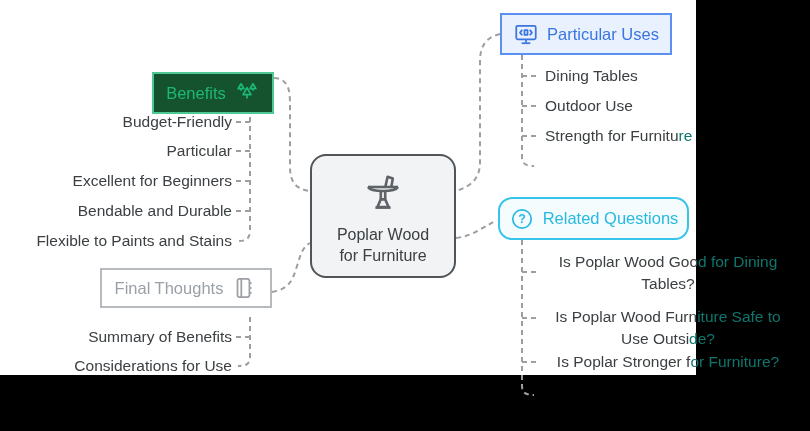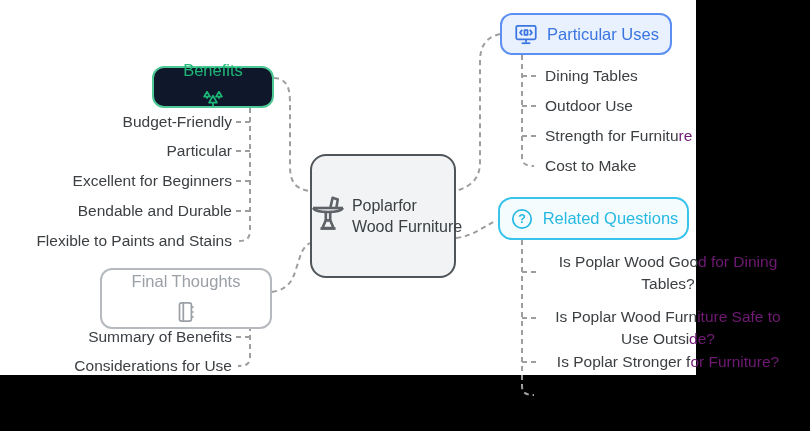--- a/index.html
+++ b/index.html
@@ -7,44 +7,44 @@
   #canvas{position:relative;width:810px;height:431px;overflow:hidden;background:#fff;}
 
   
   .black-rect{position:absolute;background:#000;z-index:1;}
   #black-right{left:696px;top:0;width:114px;height:431px;}
   #black-bottom{left:0;top:375px;width:810px;height:56px;}
 
   #connectors{position:absolute;left:0;top:0;z-index:2;pointer-events:none;}
 
   .node{position:absolute;z-index:3;display:flex;align-items:center;justify-content:center;
-        gap:8px;border-radius:12px;border:2px solid #999;background:#fff;
+        gap:8px;border-radius:0;border:2px solid #999;background:#fff;
         font-size:16.5px;box-sizing:border-box;}
   .node .icon{display:flex;align-items:center;}
 
-  #benefits-node{left:152px;top:66px;width:122px;height:42px;
-    border-color:#4ec996;background:#0f172a;color:#1db877;flex-direction:column;}
-  #final-thoughts-node{left:100px;top:268px;width:172px;height:61px;
-    border-color:#b6babf;background:#ffffff;color:#9aa0a6;flex-direction:column;}
+  #benefits-node{left:152px;top:72px;width:122px;height:42px;
+    border-color:#4ec996;background:#14532d;color:#1db877;}
+  #final-thoughts-node{left:100px;top:268px;width:172px;height:40px;
+    border-color:#b6babf;background:#ffffff;color:#9aa0a6;}
   #particular-uses-node{left:500px;top:13px;width:172px;height:42px;
     border-color:#5b8ff2;background:#e8f1fd;color:#3a75e0;}
   #related-questions-node{left:498px;top:197px;width:191px;height:43px;
     border-color:#38c3eb;background:#f5fcfe;color:#27b9e2;border-radius:14px;}
 
   #center-node{position:absolute;left:310px;top:154px;width:146px;height:124px;z-index:3;
     border:2px solid #50555a;border-radius:16px;background:#f1f3f4;
-    display:flex;align-items:center;justify-content:center;
+    display:flex;flex-direction:column;align-items:center;justify-content:center;
     color:#3c4043;font-size:16px;line-height:21px;box-sizing:border-box;}
   #center-node .icon{margin-bottom:4px;}
 
   .item{position:absolute;z-index:3;font-size:15.5px;line-height:22px;color:#3c4043;white-space:nowrap;}
   .left-item{left:0;width:232px;text-align:right;}
   .right-item{left:545px;text-align:center;}
   .q-item{left:545px;width:246px;text-align:center;white-space:normal;}
-  .on-black{color:#701a75;}
+  .on-black{color:#0f766e;}
 
   
   #li-0{top:111px;} #li-1{top:140px;} #li-2{top:170px;} #li-3{top:200px;} #li-4{top:230px;}
   #ft-0{top:326px;} #ft-1{top:355px;}
   
   #pu-0{top:65px;} #pu-1{top:95px;} #pu-2{top:125px;} #pu-3{top:155px;}
   #rq-0{top:251px;} #rq-1{top:306px;} #rq-2{top:351px;} #rq-3{top:379px;}
 </style>
 </head>
 <body>
@@ -145,23 +145,20 @@
   </div>
   <div id="pu-0" class="item right-item">
     <span>Dining Tables</span><span class="on-black"></span>
   </div>
   <div id="pu-1" class="item right-item">
     <span>Outdoor Use</span><span class="on-black"></span>
   </div>
   <div id="pu-2" class="item right-item">
     <span>Strength for Furnitu</span><span class="on-black">re</span>
   </div>
-  <div id="pu-3" class="item right-item">
-    <span>Cost to Make</span><span class="on-black"></span>
-  </div>
 
   <div id="related-questions-node" class="node">
     <span class="icon">
       <svg width="26" height="26" viewBox="0 0 24 24" fill="none" stroke="#27b9e2" stroke-width="1.6">
         <circle cx="12" cy="12" r="8.5"></circle>
         <text x="12" y="16" text-anchor="middle" font-size="11.5" font-weight="700" fill="#27b9e2" stroke="none" font-family="Liberation Sans, sans-serif">?</text>
       </svg>
     </span>
     <span>Related Questions</span>
   </div>

